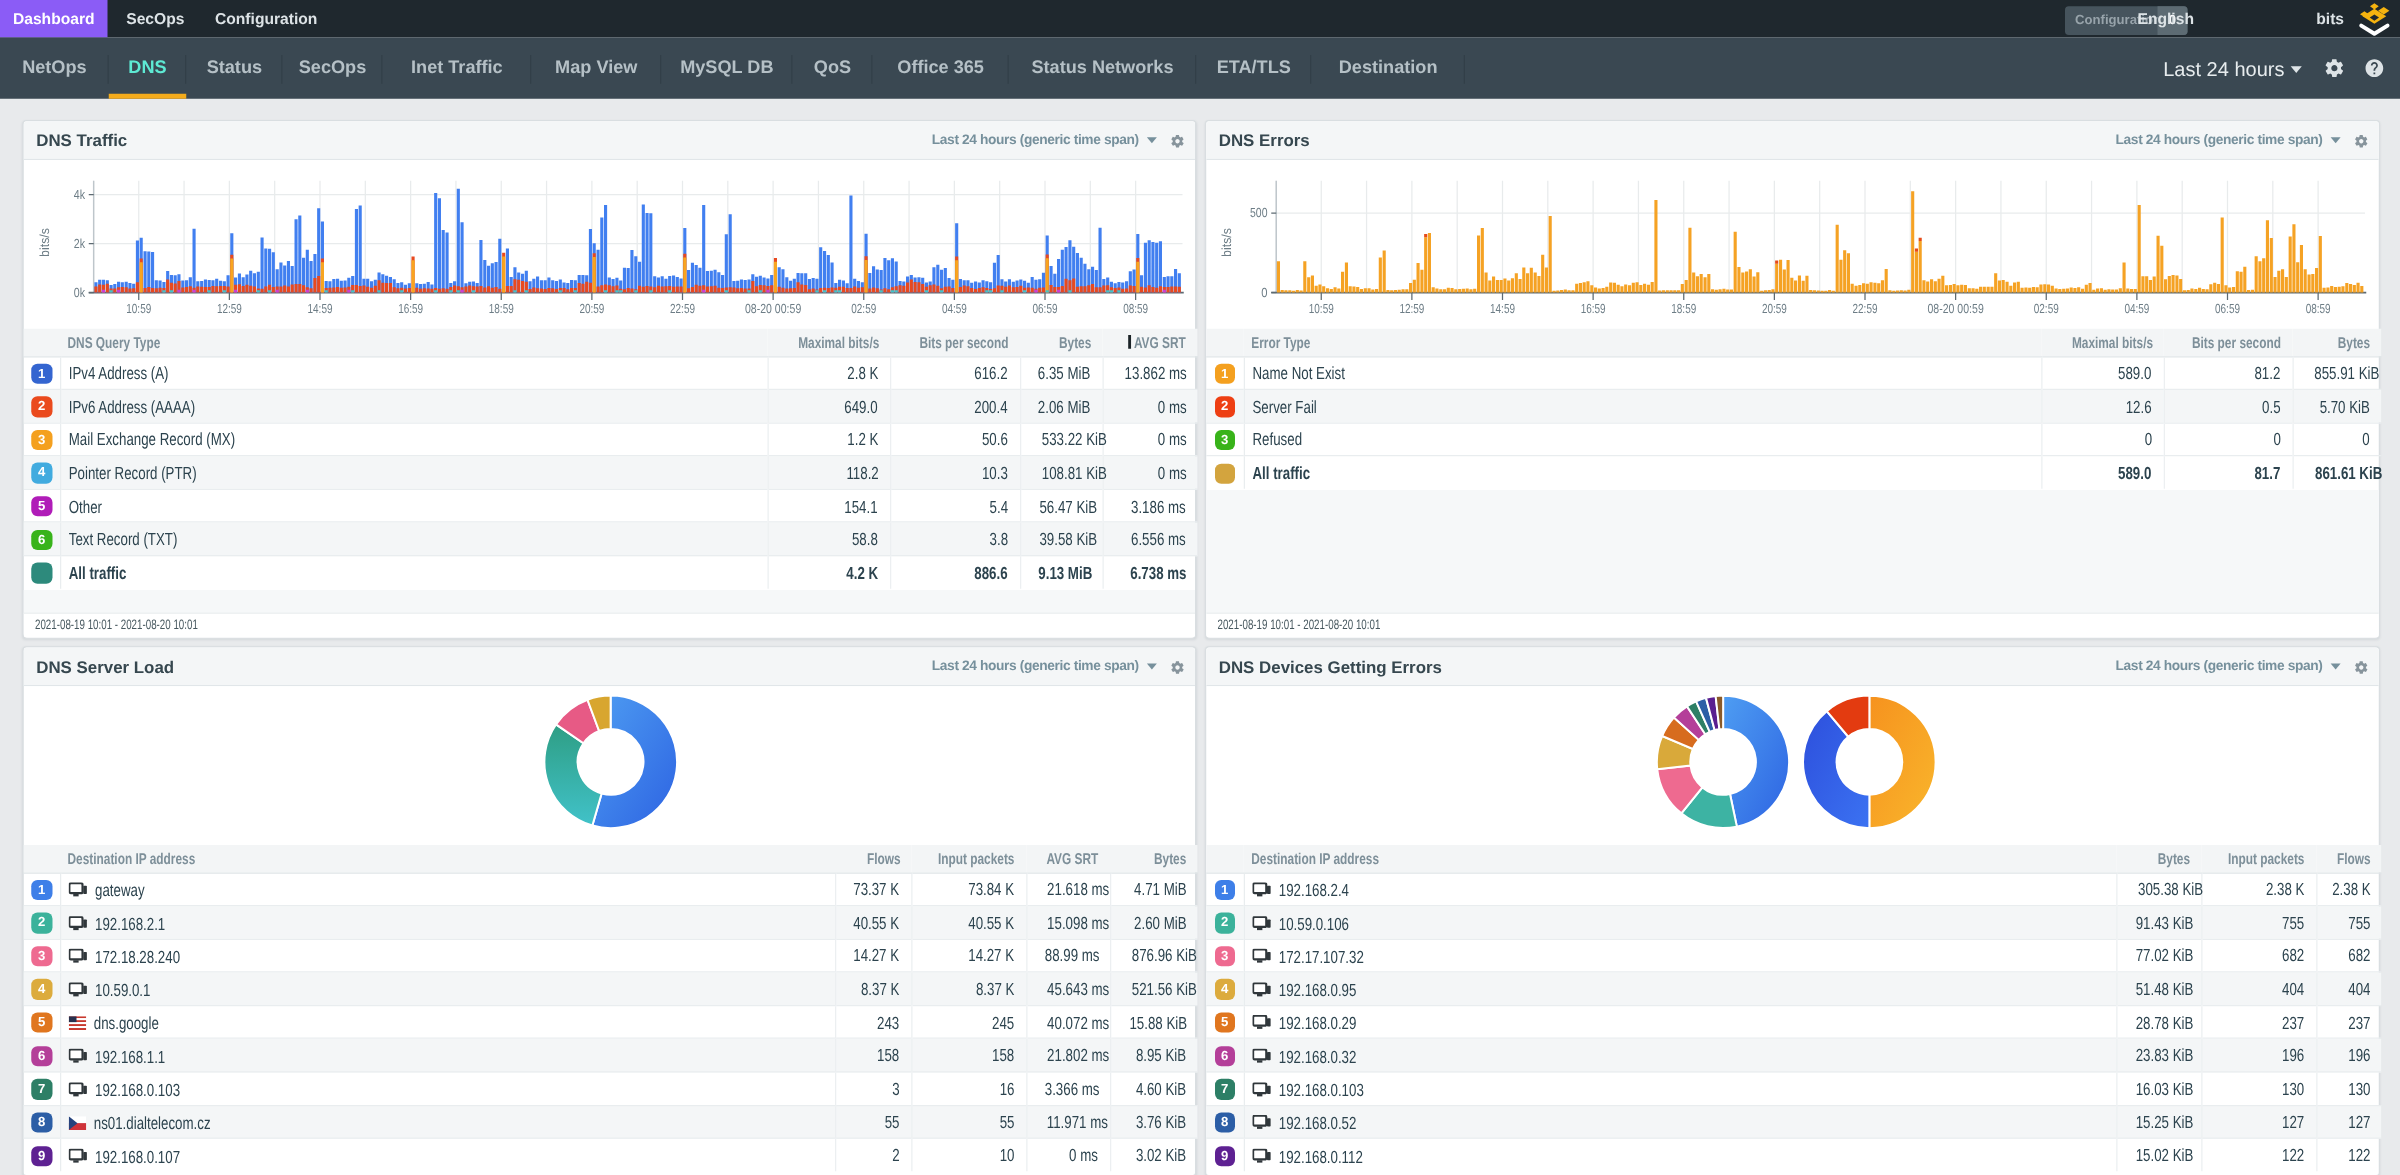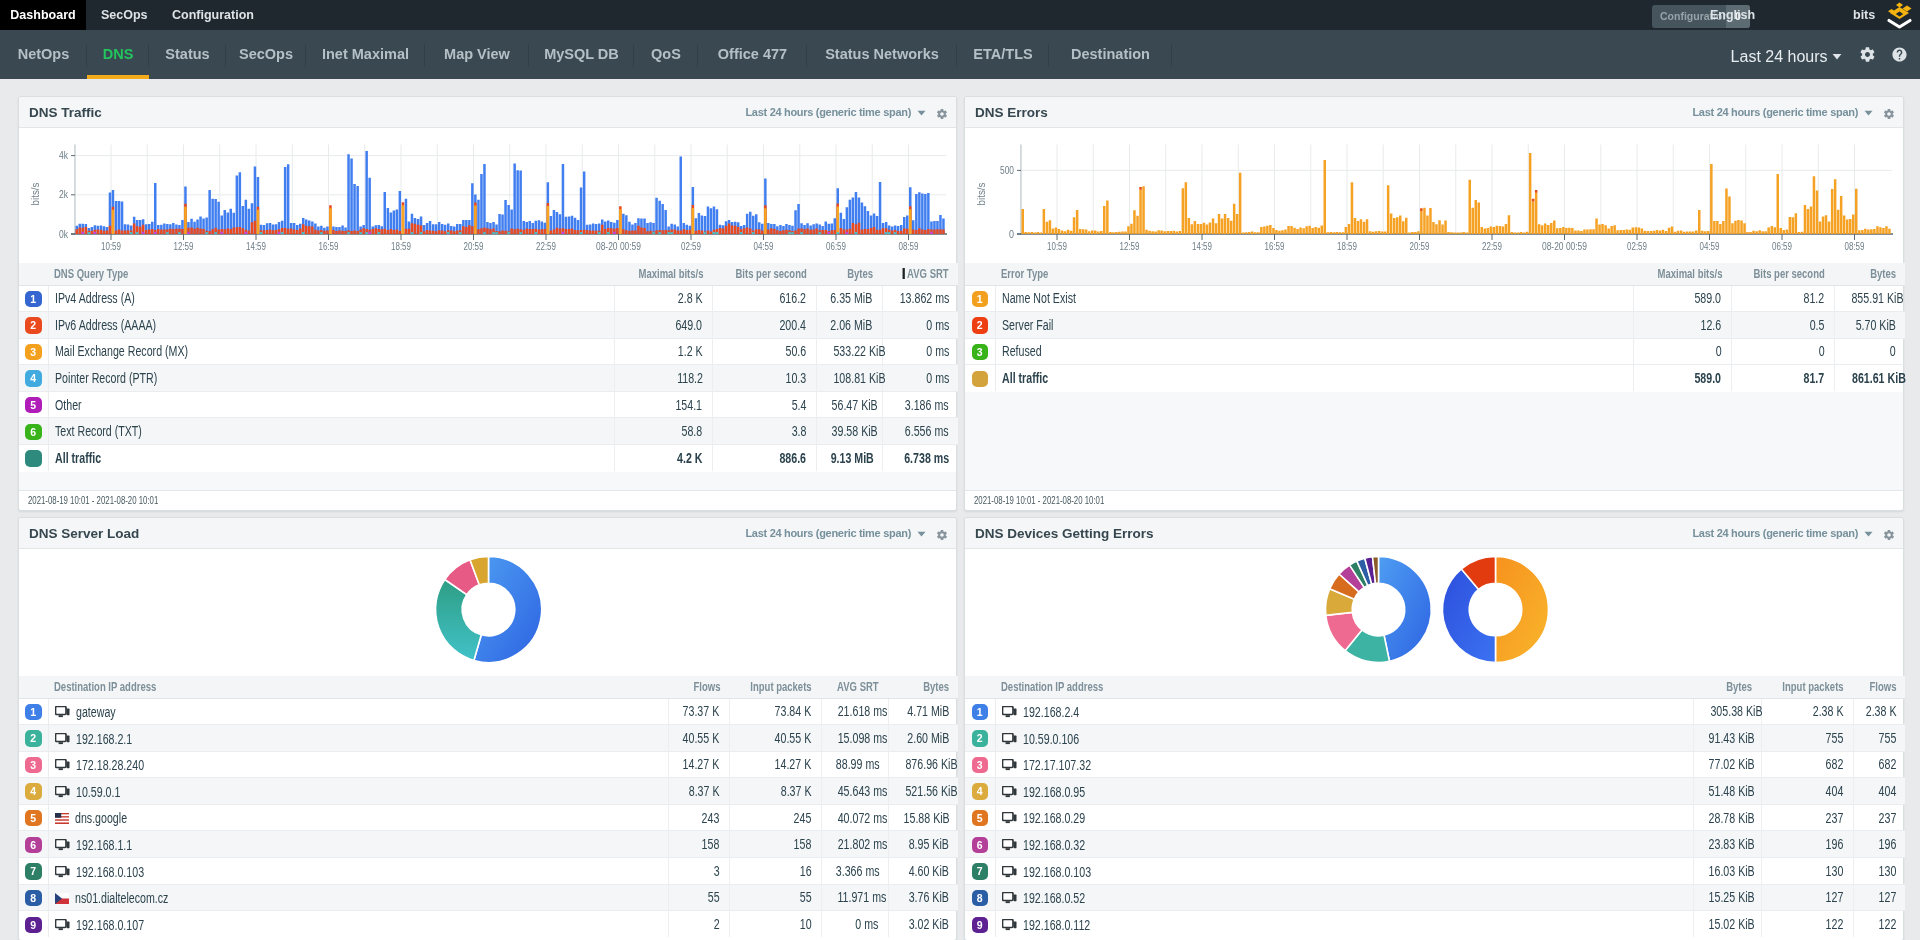--- a/index.html
+++ b/index.html
@@ -1,30 +1,30 @@
 <!DOCTYPE html>
 <html><head><meta charset="utf-8"><style>
 * { margin:0; padding:0; box-sizing:border-box; }
 html,body { width:1920px; height:940px; overflow:hidden; background:#e8eaec;
   font-family:"Liberation Sans", sans-serif; }
 .topbar { position:absolute; left:0; top:0; width:1920px; height:30px; background:#1f282e; }
 .tb-item { position:absolute; top:0; height:30px; line-height:30px; color:#dde3e6;
   font-size:12.5px; font-weight:bold; }
-.dashactive { position:absolute; left:0; top:0; width:86px; height:30px; background:#000000;
+.dashactive { position:absolute; left:0; top:0; width:86px; height:30px; background:#8b5cf6;
   color:#fff; text-align:center; line-height:31px; font-size:12.5px; font-weight:bold; }
 .notif { position:absolute; left:1652px; top:5px; width:98px; height:23px; background:#46545d;
   border-radius:3px; color:#97a3aa; font-size:10.5px; font-weight:bold; line-height:23px; }
 .notif .lab { padding-left:8px; }
 .notif .zero { position:absolute; right:0; top:0; width:24px; height:23px; background:#5d6b73;
   color:#fff; text-align:center; border-radius:0 3px 3px 0; }
 .tabbar { position:absolute; left:0; top:30px; width:1920px; height:49px; background:#3a4852; }
 .tab { float:left; height:49px; line-height:48px; text-align:center; color:#b5c0c6;
   font-size:14.5px; font-weight:bold; position:relative; }
 .tab:after { content:""; position:absolute; right:0; top:14px; height:23px; width:1px; background:#323f48; }
-.tab.active { color:#22c55e; }
+.tab.active { color:#5eead4; }
 .tab.active:before { content:""; position:absolute; left:0; bottom:0; width:100%; height:4px; background:#f3ab1c; }
 .lasth { position:absolute; right:78px; top:0; height:49px; line-height:49px; color:#e7ecee;
   font-size:16px; }
 .panel { position:absolute; background:#fff; border:1px solid #d9dee1; border-radius:3px;
   box-shadow:0 1px 2px rgba(40,60,70,0.10); }
 .ph { position:absolute; left:0; top:0; right:0; height:31px; background:#f4f6f7;
   border-bottom:1px solid #e1e6e9; border-radius:3px 3px 0 0; }
 .pt { position:absolute; left:10px; top:0; line-height:31px; font-size:13.5px; font-weight:bold; color:#36474f; }
 .ts { position:absolute; right:30px; top:0; line-height:31px; font-size:11px; letter-spacing:-0.3px; font-weight:bold; color:#76909c; white-space:nowrap; }
 .ts svg { vertical-align:middle; margin-left:6px; }
@@ -74,25 +74,25 @@
         </g>
         <path d="M13.5 10.5L17.2 13L13.5 15.5L9.8 13Z" fill="#1f282e"></path>
         <path d="M3 19.5L13.5 26L24 19.5" fill="none" stroke="#fff" stroke-width="3.2" stroke-linecap="round" stroke-linejoin="round"></path>
       </svg></div>
 </div>
 <div class="tabbar">
     <div class="tab" style="width:87px">NetOps</div>
     <div class="tab active" style="width:62px">DNS</div>
     <div class="tab" style="width:77px">Status</div>
     <div class="tab" style="width:80px">SecOps</div>
-    <div class="tab" style="width:119px">Inet Maximal</div>
+    <div class="tab" style="width:119px">Inet Traffic</div>
     <div class="tab" style="width:104px">Map View</div>
     <div class="tab" style="width:105px">MySQL DB</div>
     <div class="tab" style="width:64px">QoS</div>
-    <div class="tab" style="width:109px">Office 477</div>
+    <div class="tab" style="width:109px">Office 365</div>
     <div class="tab" style="width:150px">Status Networks</div>
     <div class="tab" style="width:92px">ETA/TLS</div>
     <div class="tab" style="width:123px">Destination</div>
   <div class="lasth">Last 24 hours <span style="display:inline-block;vertical-align:2px"><svg width="10" height="7" viewBox="0 0 9 6" fill="#dfe5e8">
           <path d="M0.5 0.8h8L4.5 5.6z"></path>
         </svg></span></div>
   <div style="position:absolute;right:44px;top:16px"><svg width="17" height="17" viewBox="0 0 24 24" fill="#dde3e6">
         <path d="M19.4 13c0-.3.1-.6.1-1s0-.7-.1-1l2.1-1.7c.2-.2.3-.5.1-.7l-2-3.5c-.1-.2-.4-.3-.6-.2l-2.5 1c-.5-.4-1.1-.7-1.7-1l-.4-2.6c0-.2-.2-.4-.5-.4h-4c-.2 0-.4.2-.5.4l-.4 2.6c-.6.2-1.2.6-1.7 1l-2.5-1c-.2-.1-.5 0-.6.2l-2 3.5c-.1.2-.1.5.1.7L4.5 11c0 .3-.1.6-.1 1s0 .7.1 1l-2.1 1.7c-.2.2-.3.5-.1.7l2 3.5c.1.2.4.3.6.2l2.5-1c.5.4 1.1.7 1.7 1l.4 2.6c0 .2.2.4.5.4h4c.2 0 .4-.2.5-.4l.4-2.6c.6-.2 1.2-.6 1.7-1l2.5 1c.2.1.5 0 .6-.2l2-3.5c.1-.2.1-.5-.1-.7L19.4 13zM12 15.5c-1.9 0-3.5-1.6-3.5-3.5s1.6-3.5 3.5-3.5 3.5 1.6 3.5 3.5-1.6 3.5-3.5 3.5z"></path>
       </svg></div>
   <div style="position:absolute;right:12px;top:16px"><svg width="17" height="17" viewBox="0 0 24 24" fill="#dde3e6">

